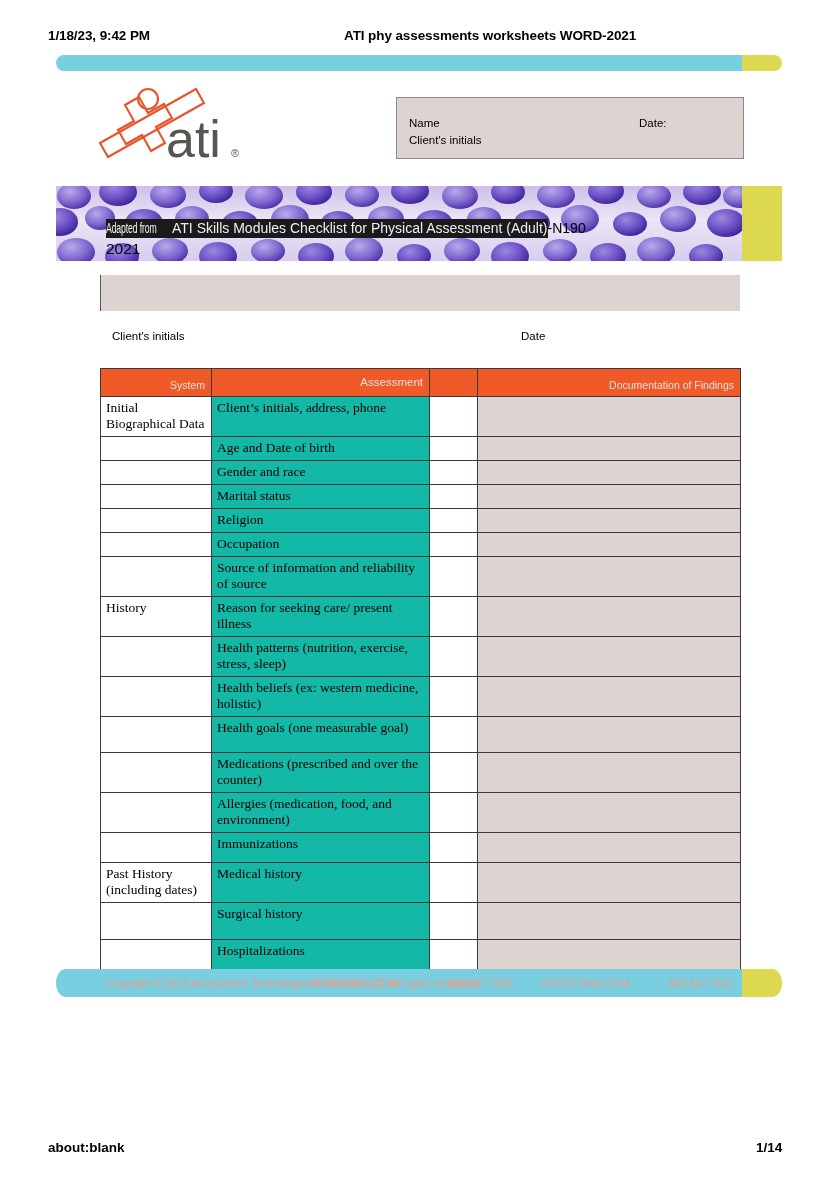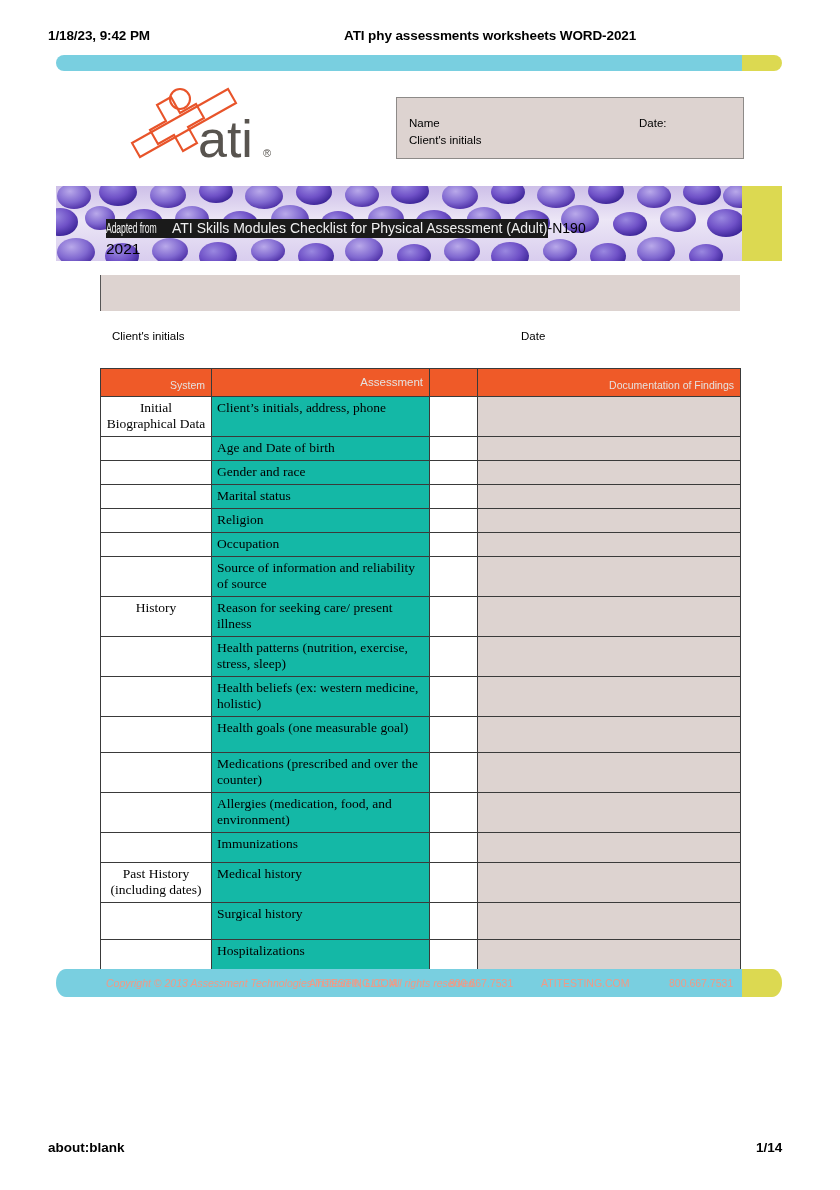--- a/index.html
+++ b/index.html
@@ -51,21 +51,21 @@
   }
   .topbar .seg-yellow {
     position: absolute; left: 686px; top: 0; width: 40px; height: 16px;
     background: #dcd951;
     border-top-right-radius: 9px 9px;
     border-bottom-right-radius: 9px 9px;
   }
 
   
   .logo-wrap {
-    position: absolute; left: 124px; top: 28px;
+    position: absolute; left: 92px; top: 28px;
     width: 160px; height: 80px;
   }
   .logo-wrap svg { display: block; }
 
   
   .namebox {
     position: absolute; left: 396px; top: 42px;
     width: 348px; height: 62px;
     background: #ddd3d0;
     border: 1px solid #8d8a88;
@@ -149,21 +149,21 @@
   }
   table.assess th.th-assess { font-size: 11.5px; vertical-align: middle; }
 
   table.assess td {
     border: 1px solid #3a3a3a;
     font-size: 13.5px;
     line-height: 16px;
     vertical-align: top;
     padding: 3px 5px 4px 5px;
   }
-  table.assess td.sys { background: #ffffff; text-align: center; }
+  table.assess td.sys { background: #ffffff; }
   table.assess td.ass { background: #14b8a6; }
   table.assess td.chk { background: #ffffff; }
   table.assess td.doc { background: #ddd3d0; }
   table.assess td.thin-top { border-top: 1px solid #9d9795; }
 
   
   .botbar {
     position: absolute; left: 56px; top: 914px;
     width: 726px; height: 28px;
   }

